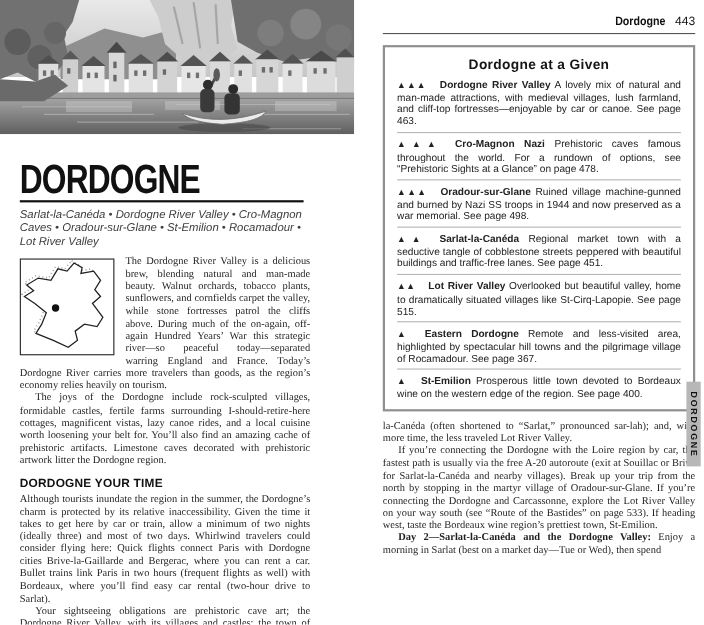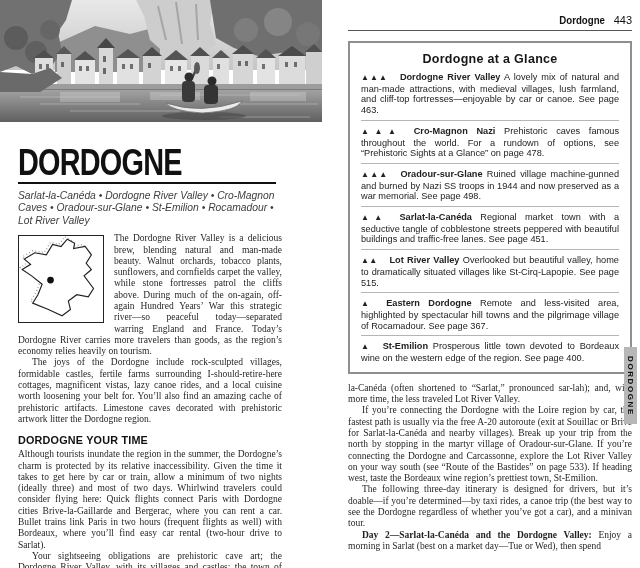--- a/index.html
+++ b/index.html
@@ -207,21 +207,21 @@
   </div>
 
   <div class="right-col">
     <div class="runhead">
       <span class="rh-name">Dordogne</span>
       <span class="rh-num">443</span>
     </div>
     <div class="rh-rule"></div>
 
     <div class="glance">
-      <div class="g-title">Dordogne at a Glance</div>
+      <div class="g-title">Dordogne at a Given</div>
 
       <div class="g-entry">
         <p class="g-text"><span class="g-rating">▲▲▲</span><span class="g-name">Dordogne River Valley</span> <span>A lovely mix of natural and man-made attractions, with medieval villages, lush farmland, and cliff-top fortresses—enjoyable by car or canoe. See page 463.</span></p>
       </div>
       <div class="g-sep"></div>
 
       <div class="g-entry">
         <p class="g-text"><span class="g-rating">▲▲▲</span><span class="g-name">Cro-Magnon Nazi</span> <span>Prehistoric caves famous throughout the world. For a rundown of options, see “Prehistoric Sights at a Glance” on page 478.</span></p>
       </div>
       <div class="g-sep"></div>
@@ -246,19 +246,18 @@
       </div>
       <div class="g-sep"></div>
 
       <div class="g-entry">
         <p class="g-text"><span class="g-rating">▲</span><span class="g-name">St-Emilion</span> <span>Prosperous little town devoted to Bordeaux wine on the western edge of the region. See page 400.</span></p>
       </div>
     </div>
 
     <p class="body rp-first">la-Canéda (often shortened to “Sarlat,” pronounced sar-lah); and, with more time, the less traveled Lot River Valley.</p>
     <p class="body ind">If you’re connecting the Dordogne with the Loire region by car, the fastest path is usually via the free A-20 autoroute (exit at Souillac or Brive for Sarlat-la-Canéda and nearby villages). Break up your trip from the north by stopping in the martyr village of Oradour-sur-Glane. If you’re connecting the Dordogne and Carcassonne, explore the Lot River Valley on your way south (see “Route of the Bastides” on page 533). If heading west, taste the Bordeaux wine region’s prettiest town, St-Emilion.</p>
-    <p class="body ind">The following three-day itinerary is designed for drivers, but it’s doable—if you’re determined—by taxi rides, a canoe trip (the best way to see the Dordogne regardless of whether you’ve got a car), and a minivan tour.</p>
     <p class="body ind"><span class="lead">Day 2—Sarlat-la-Canéda and the Dordogne Valley:</span><span> Enjoy a morning in Sarlat (best on a market day—Tue or Wed), then spend</span></p>
   </div>
 
   <div class="side-tab">DORDOGNE</div>
 
 </div>
 
 </body></html>

